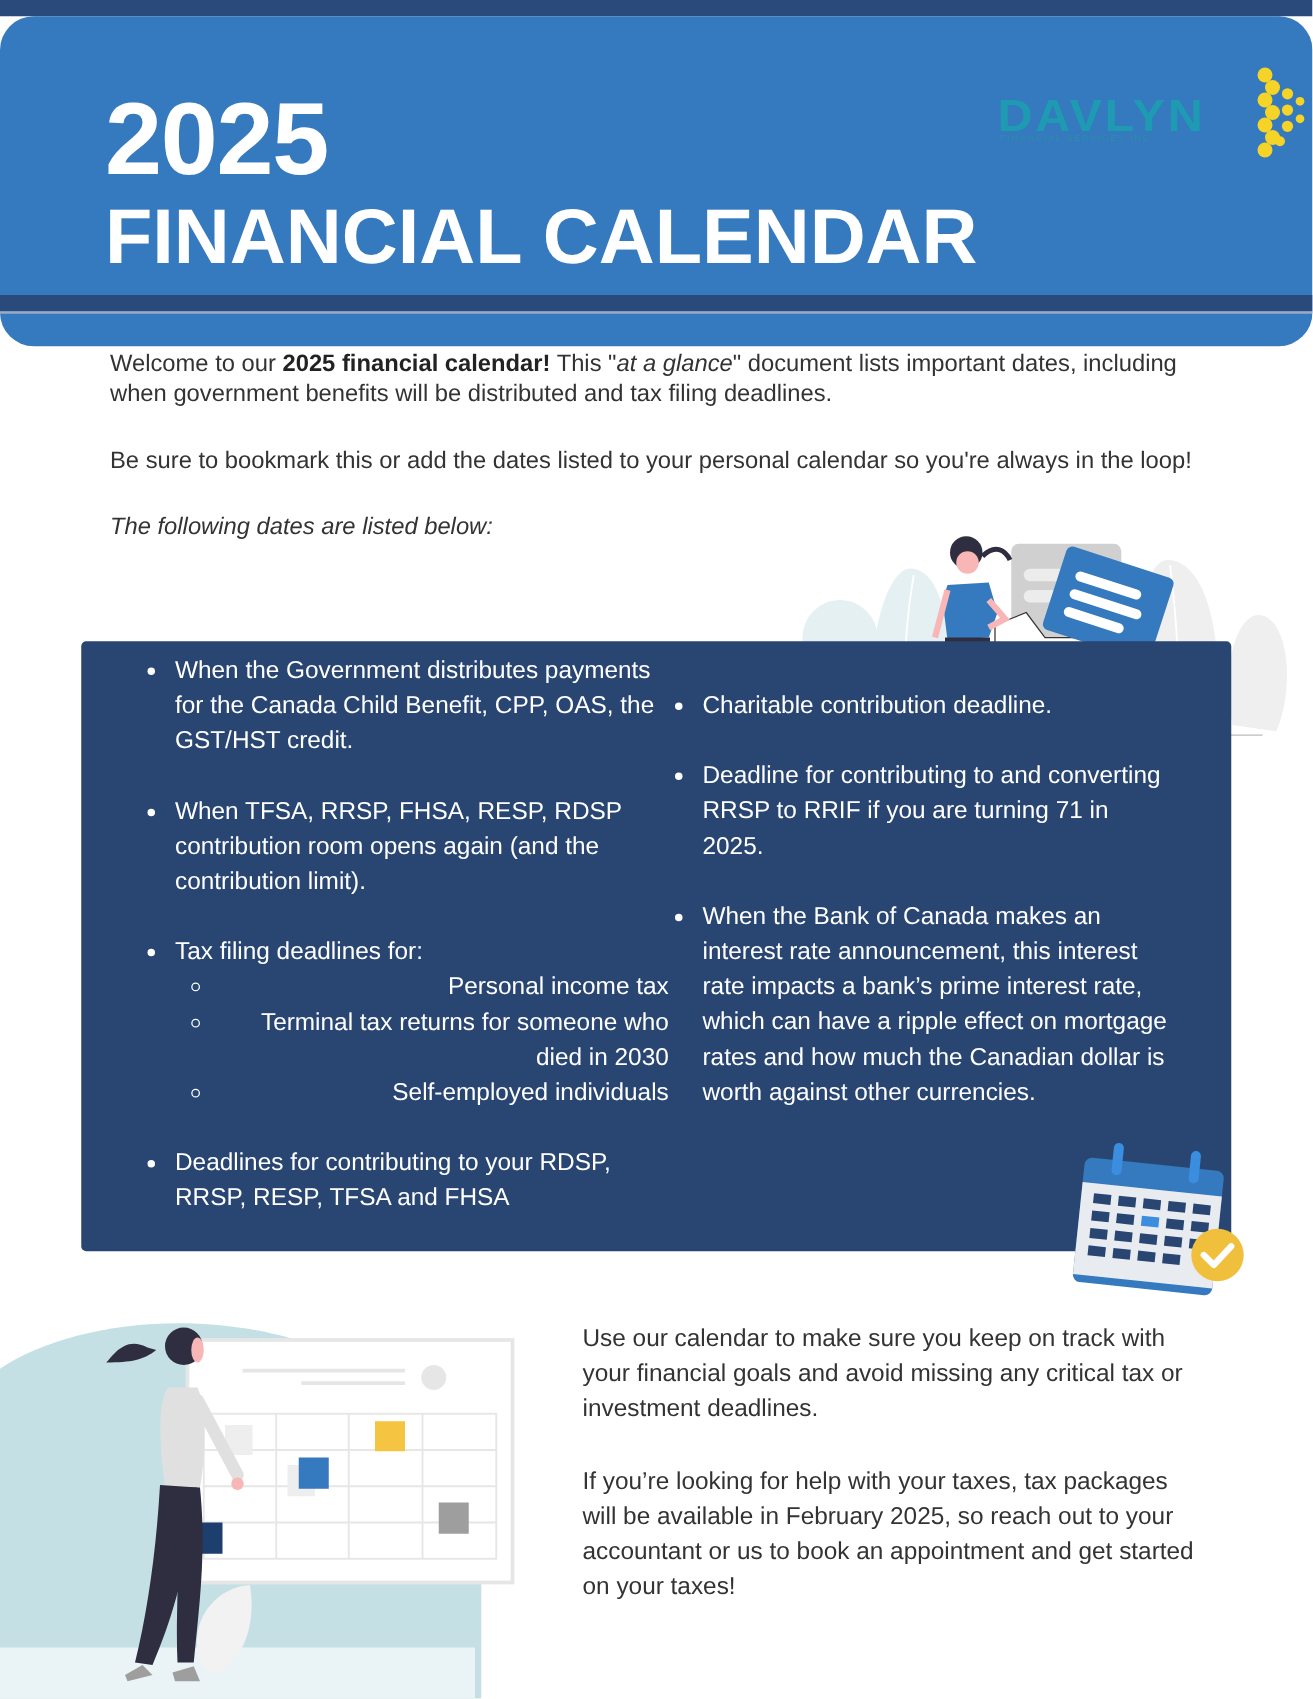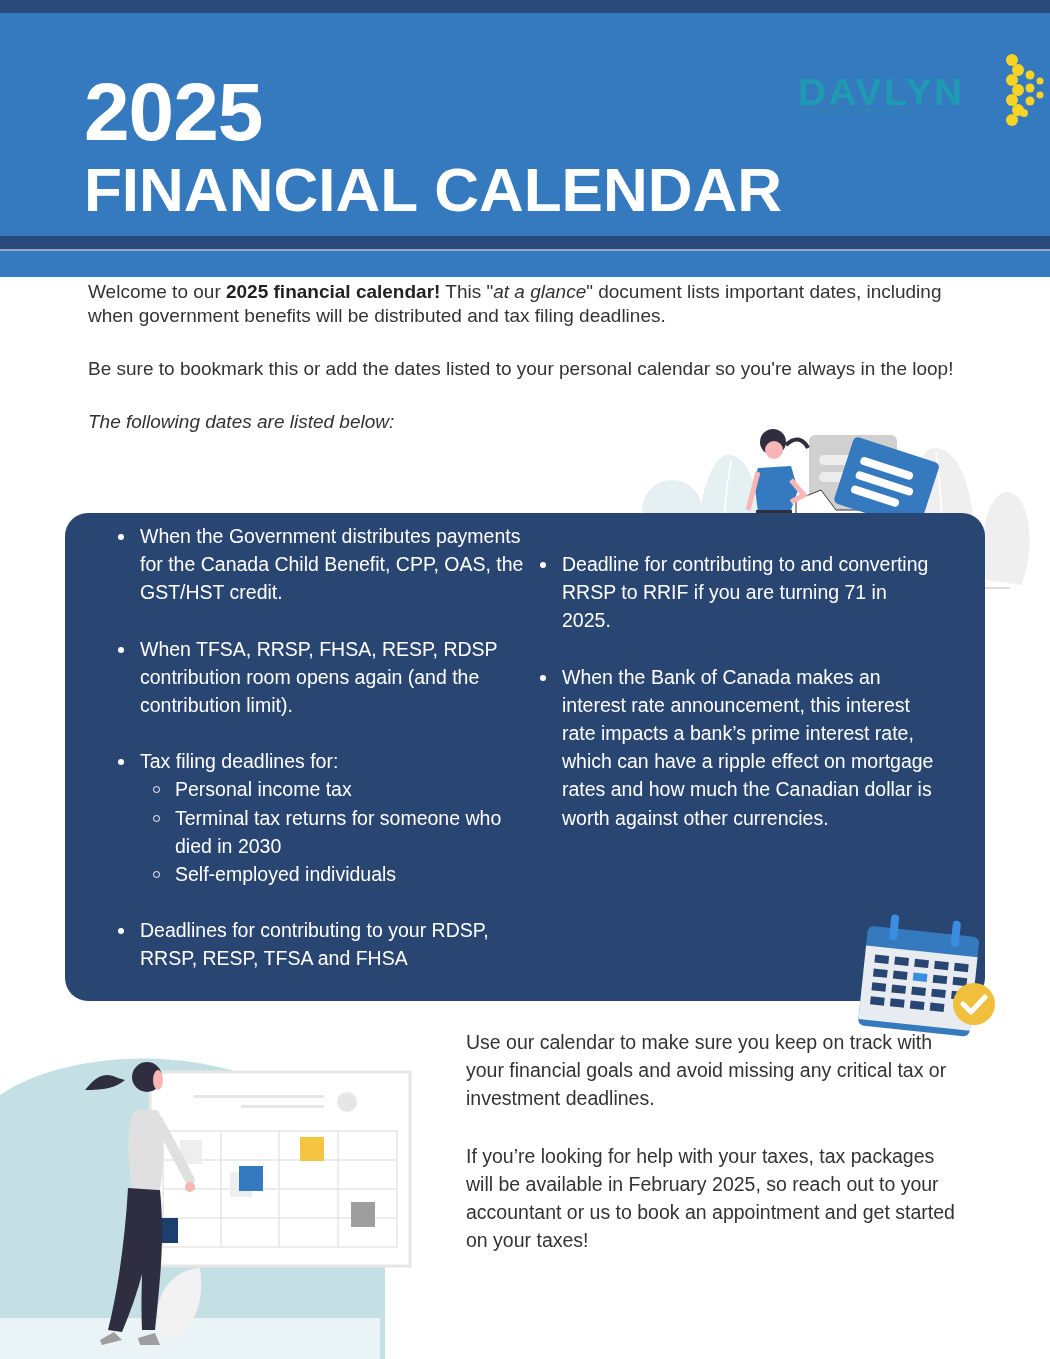--- a/index.html
+++ b/index.html
@@ -1,21 +1,21 @@
 <!DOCTYPE html>
 <html><head>
 <meta charset="utf-8">
 <style>
   * { box-sizing: border-box; margin: 0; padding: 0; }
   html, body { width: 1050px; height: 1359px; background: #ffffff; overflow: hidden; }
   body { position: relative; font-family: "Liberation Sans", "DejaVu Sans", sans-serif; color: #333333; }
 
   
   .top-bar { position: absolute; left: 0; top: 0; width: 1050px; height: 13px; background: #2a4a7c; }
-  .header { position: absolute; left: 0; top: 13px; width: 1050px; height: 264px; background: #3579be; }
+  .header { position: absolute; left: 0; top: 13px; width: 1050px; height: 264px; background: #3579be; border-radius: 27px; }
   .bottom-band { position: absolute; left: 0; top: 236px; width: 1050px; height: 13px; background: #2a4a7c; }
   .bottom-band-line { position: absolute; left: 0; top: 249px; width: 1050px; height: 2px; background: #9aa9c4; }
   .title-year { position: absolute; left: 84px; top: 58px; font-size: 82px; font-weight: bold; color: #ffffff; letter-spacing: -1px; line-height: 1; }
   .title-main { position: absolute; left: 84px; top: 146px; font-size: 62px; font-weight: bold; color: #ffffff; letter-spacing: 0px; line-height: 1; }
 
   
   .logo { position: absolute; left: 798px; top: 40px; width: 252px; height: 80px; }
   .logo-word { position: absolute; left: 0; top: 22px; font-size: 36px; font-weight: bold; color: #1f9ab3; letter-spacing: 2px; line-height: 1; transform: scaleX(1.08); transform-origin: left; }
   .logo-sub { position: absolute; left: 2px; top: 55px; font-size: 7px; color: #2a8fa8; letter-spacing: 1.5px; line-height: 1; }
   .logo-dots { position: absolute; left: 204px; top: 0px; width: 48px; height: 80px; }
@@ -24,37 +24,37 @@
   .intro { position: absolute; left: 88px; top: 280px; width: 900px; font-size: 19px; line-height: 24px; color: #333; }
   .intro p { margin-bottom: 29px; }
   .intro b { font-weight: bold; color: #222; }
   .intro i { font-style: italic; }
   .intro .italic-line { font-style: italic; }
 
   
   .illus-top { position: absolute; left: 636px; top: 410px; width: 414px; height: 190px; }
 
   
-  .card { position: absolute; left: 65px; top: 513px; width: 920px; height: 488px; background: #294673; border-radius: 23px; color: #ffffff; }
+  .card { position: absolute; left: 65px; top: 513px; width: 920px; height: 488px; background: #294673; border-radius: 4px; color: #ffffff; }
   .col { position: absolute; font-size: 19.5px; line-height: 28.2px; color: #ffffff; }
   .col-left { left: 50px; top: 9px; width: 420px; }
   .col-right { left: 472px; top: 37px; width: 400px; }
   .col ul { list-style: none; }
   .col li.item { position: relative; padding-left: 25px; margin-bottom: 28px; }
   .col li.item::before { content: ""; position: absolute; left: 3px; top: 12px; width: 6px; height: 6px; border-radius: 50%; background: #ffffff; }
   .sub { list-style: none; margin-left: 10px; }
-  .sub li { position: relative; padding-left: 25px; }
+  .sub li { position: relative; padding-left: 25px; text-align: right; }
   .sub li::before { content: ""; position: absolute; left: 3px; top: 11px; width: 5px; height: 5px; border-radius: 50%; border: 1.5px solid #ffffff; }
 
   
   .cal-icon { position: absolute; left: 852px; top: 904px; width: 150px; height: 135px; }
 
   
   .outro { position: absolute; left: 466px; top: 1028px; width: 500px; font-size: 19.5px; line-height: 28.2px; color: #333; }
-  .outro p { margin-bottom: 29px; }
+  .outro p { margin-bottom: 29px; margin-top: 29px; }
 
   
   .illus-bottom { position: absolute; left: 0; top: 1040px; width: 430px; height: 319px; }
 </style>
 </head>
 <body>
 
 <div class="top-bar"></div>
 <div class="header">
   <div class="title-year">2025</div>
@@ -132,20 +132,21 @@
           <li>Personal income tax</li>
           <li>Terminal tax returns for someone who died in 2030</li>
           <li>Self-employed individuals</li>
         </ul>
       </li>
       <li class="item"><span>Deadlines for contributing to your RDSP, RRSP, RESP, TFSA and FHSA</span></li>
     </ul>
   </div>
   <div class="col col-right">
     <ul>
+      <li class="item"><span>Charitable contribution deadline.</span></li>
       <li class="item"><span>Deadline for contributing to and converting RRSP to RRIF if you are turning 71 in 2025.</span></li>
       <li class="item"><span>When the Bank of Canada makes an interest rate announcement, this interest rate impacts a bank’s prime interest rate, which can have a ripple effect on mortgage rates and how much the Canadian dollar is worth against other currencies.</span></li>
     </ul>
   </div>
 </div>
 
 <svg class="cal-icon" viewBox="0 0 150 135">
   <g transform="rotate(6 75 65)">
     <rect x="12" y="28" width="112" height="100" rx="6" fill="#3579be"></rect>
     <rect x="12" y="48" width="112" height="74" fill="#e8ecf1"></rect>

